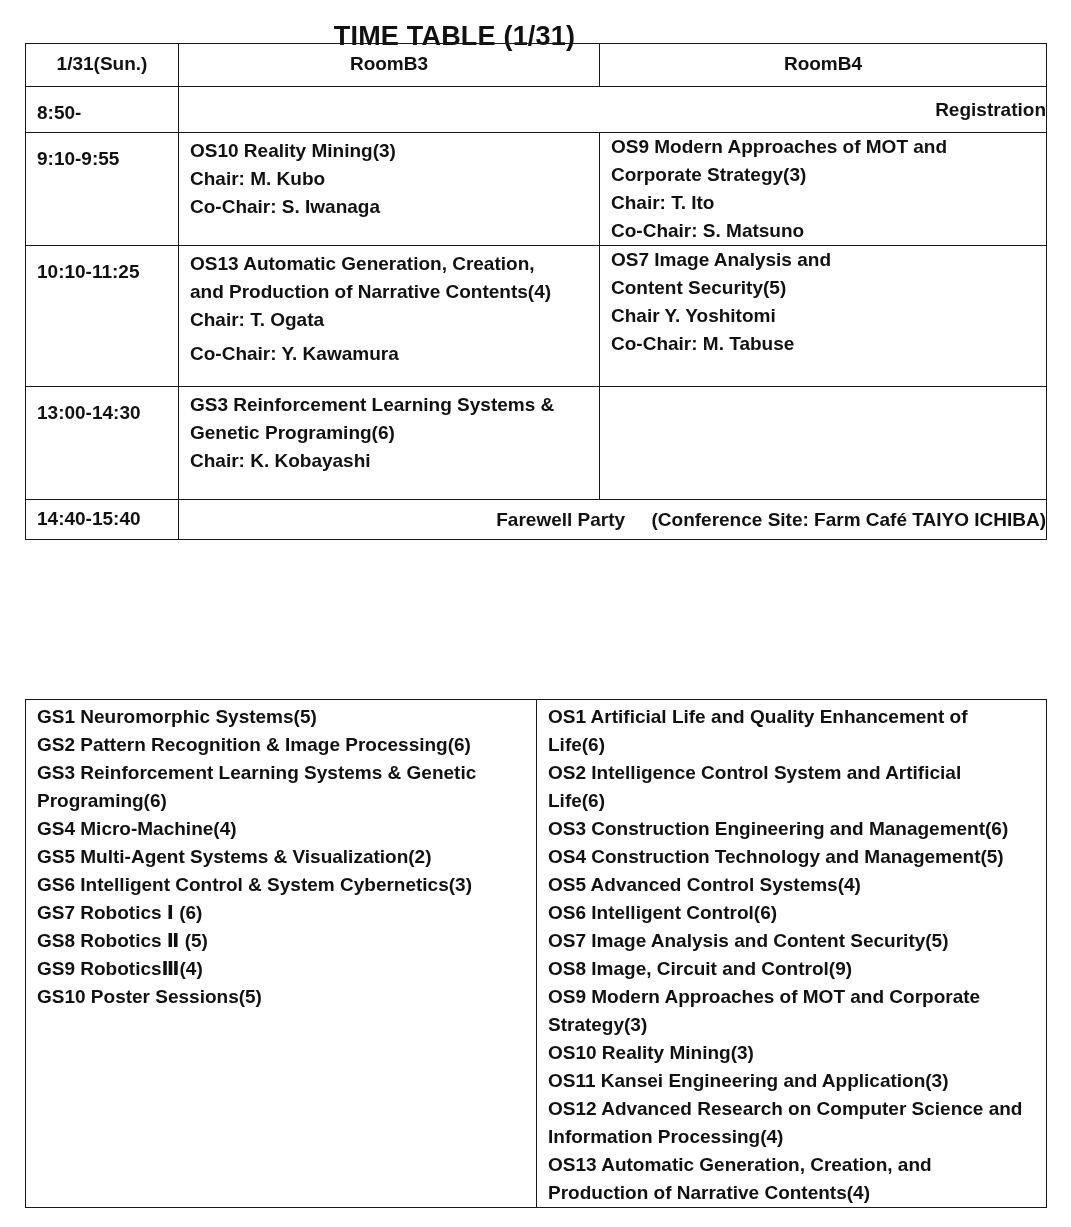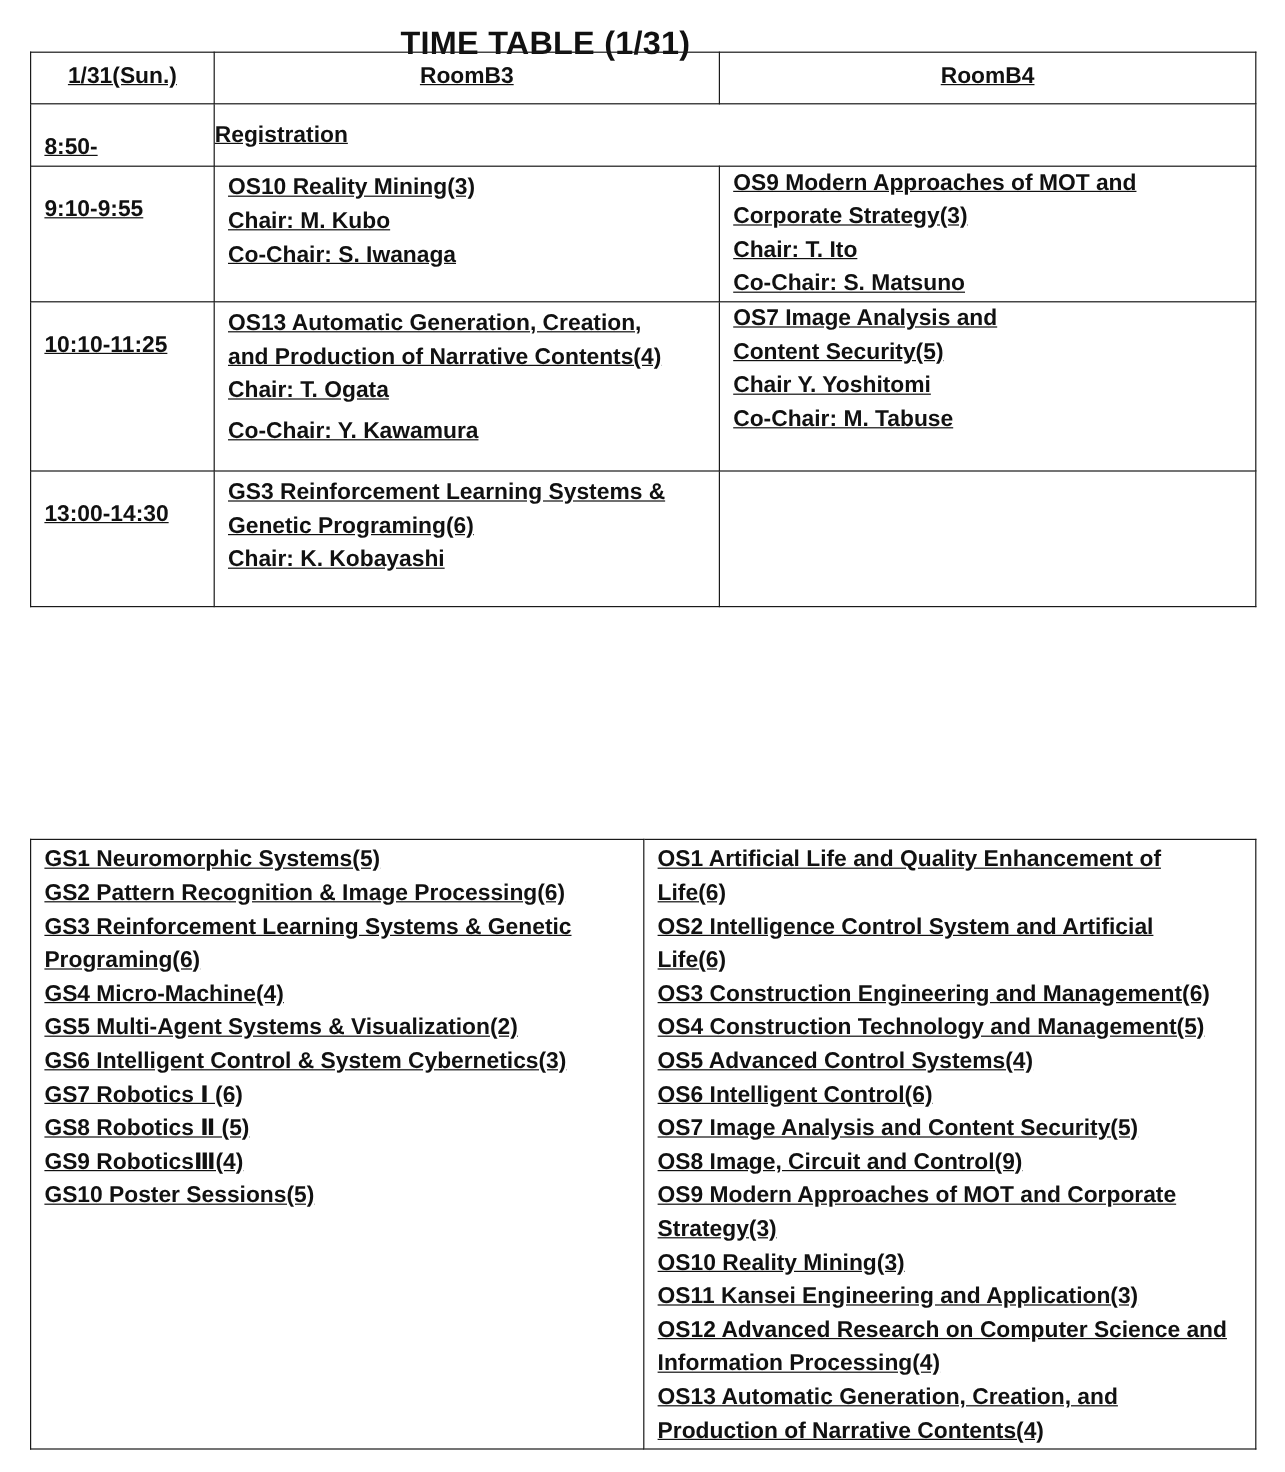--- a/index.html
+++ b/index.html
@@ -5,29 +5,29 @@
     html, body { margin: 0; padding: 0; background: #ffffff; }
     body {
       width: 1071px; height: 1227px; position: relative; overflow: hidden;
       font-family: "Liberation Sans", "DejaVu Sans", sans-serif;
       color: #111111;
     }
     .title {
       position: absolute; left: 0; top: 21px; width: 909px;
       text-align: center; font-size: 27px; font-weight: bold; letter-spacing: 0.2px;
     }
-    table { border-collapse: collapse; table-layout: fixed; text-decoration: underline; }
+    table { border-collapse: collapse; table-layout: fixed; }
     td { border: 1.5px solid #1a1a1a; vertical-align: top; font-size: 19px; font-weight: bold; line-height: 28px; }
     .tt { position: absolute; left: 25px; top: 43px; width: 1022px; }
     .tt .c-time { width: 152px; padding: 6px 0 0 11px; }
     .tt .c-b3 { width: 420px; padding: 4px 0 0 11px; }
     .tt .c-b4 { padding: 0 0 0 11px; }
     .tt .hdr td { text-align: center; padding: 6px 0 0 0; height: 36px; }
-    .tt .span-cell { text-align: left; vertical-align: middle; padding: 0; }
-    .tt .time { vertical-align: top; padding-top: 22px; padding-left: 11px; }
+    .tt .span-cell { text-align: right; vertical-align: middle; padding: 0; }
+    .tt .time { vertical-align: top; padding-top: 12px; padding-left: 11px; }
     .line { display: block; white-space: nowrap; }
     .gap { margin-top: 6px; }
     .lists { position: absolute; left: 25px; top: 699px; width: 1022px; border-bottom: none; }
     .lists td { padding: 3px 0 0 11px; border-bottom: 1.5px solid #1a1a1a; margin-top: 37px; }
     .lists .col-gs { width: 499px; height: 504px; }
     .lists .li { display: block; line-height: 28px; }
   </style>
 </head>
 <body>
 
@@ -82,20 +82,24 @@
   <tr style="height:113px">
     <td class="time">13:00-14:30</td>
     <td class="c-b3">
       <span class="line">GS3 Reinforcement Learning Systems &amp;</span>
       <span class="line">Genetic Programing(6)</span>
       <span class="line">Chair: K. Kobayashi</span>
     </td>
     <td class="c-b4"></td>
   </tr>
 
+  <tr style="height:40px">
+    <td class="time" style="vertical-align:middle; padding-top:0">14:40-15:40</td>
+    <td colspan="2" class="span-cell" style="white-space:pre">Farewell Party&nbsp;&nbsp;&nbsp;&nbsp; (Conference Site: Farm Café TAIYO ICHIBA)</td>
+  </tr>
 </tbody>
   </table>
 
 <table class="lists">
   <tbody>
       <tr>
     <td class="col-gs">
       <span class="li">GS1 Neuromorphic Systems(5)</span>
       <span class="li">GS2 Pattern Recognition &amp; Image Processing(6)</span>
       <span class="li" style="width:470px; white-space:normal">GS3 Reinforcement Learning Systems &amp; Genetic Programing(6)</span>

